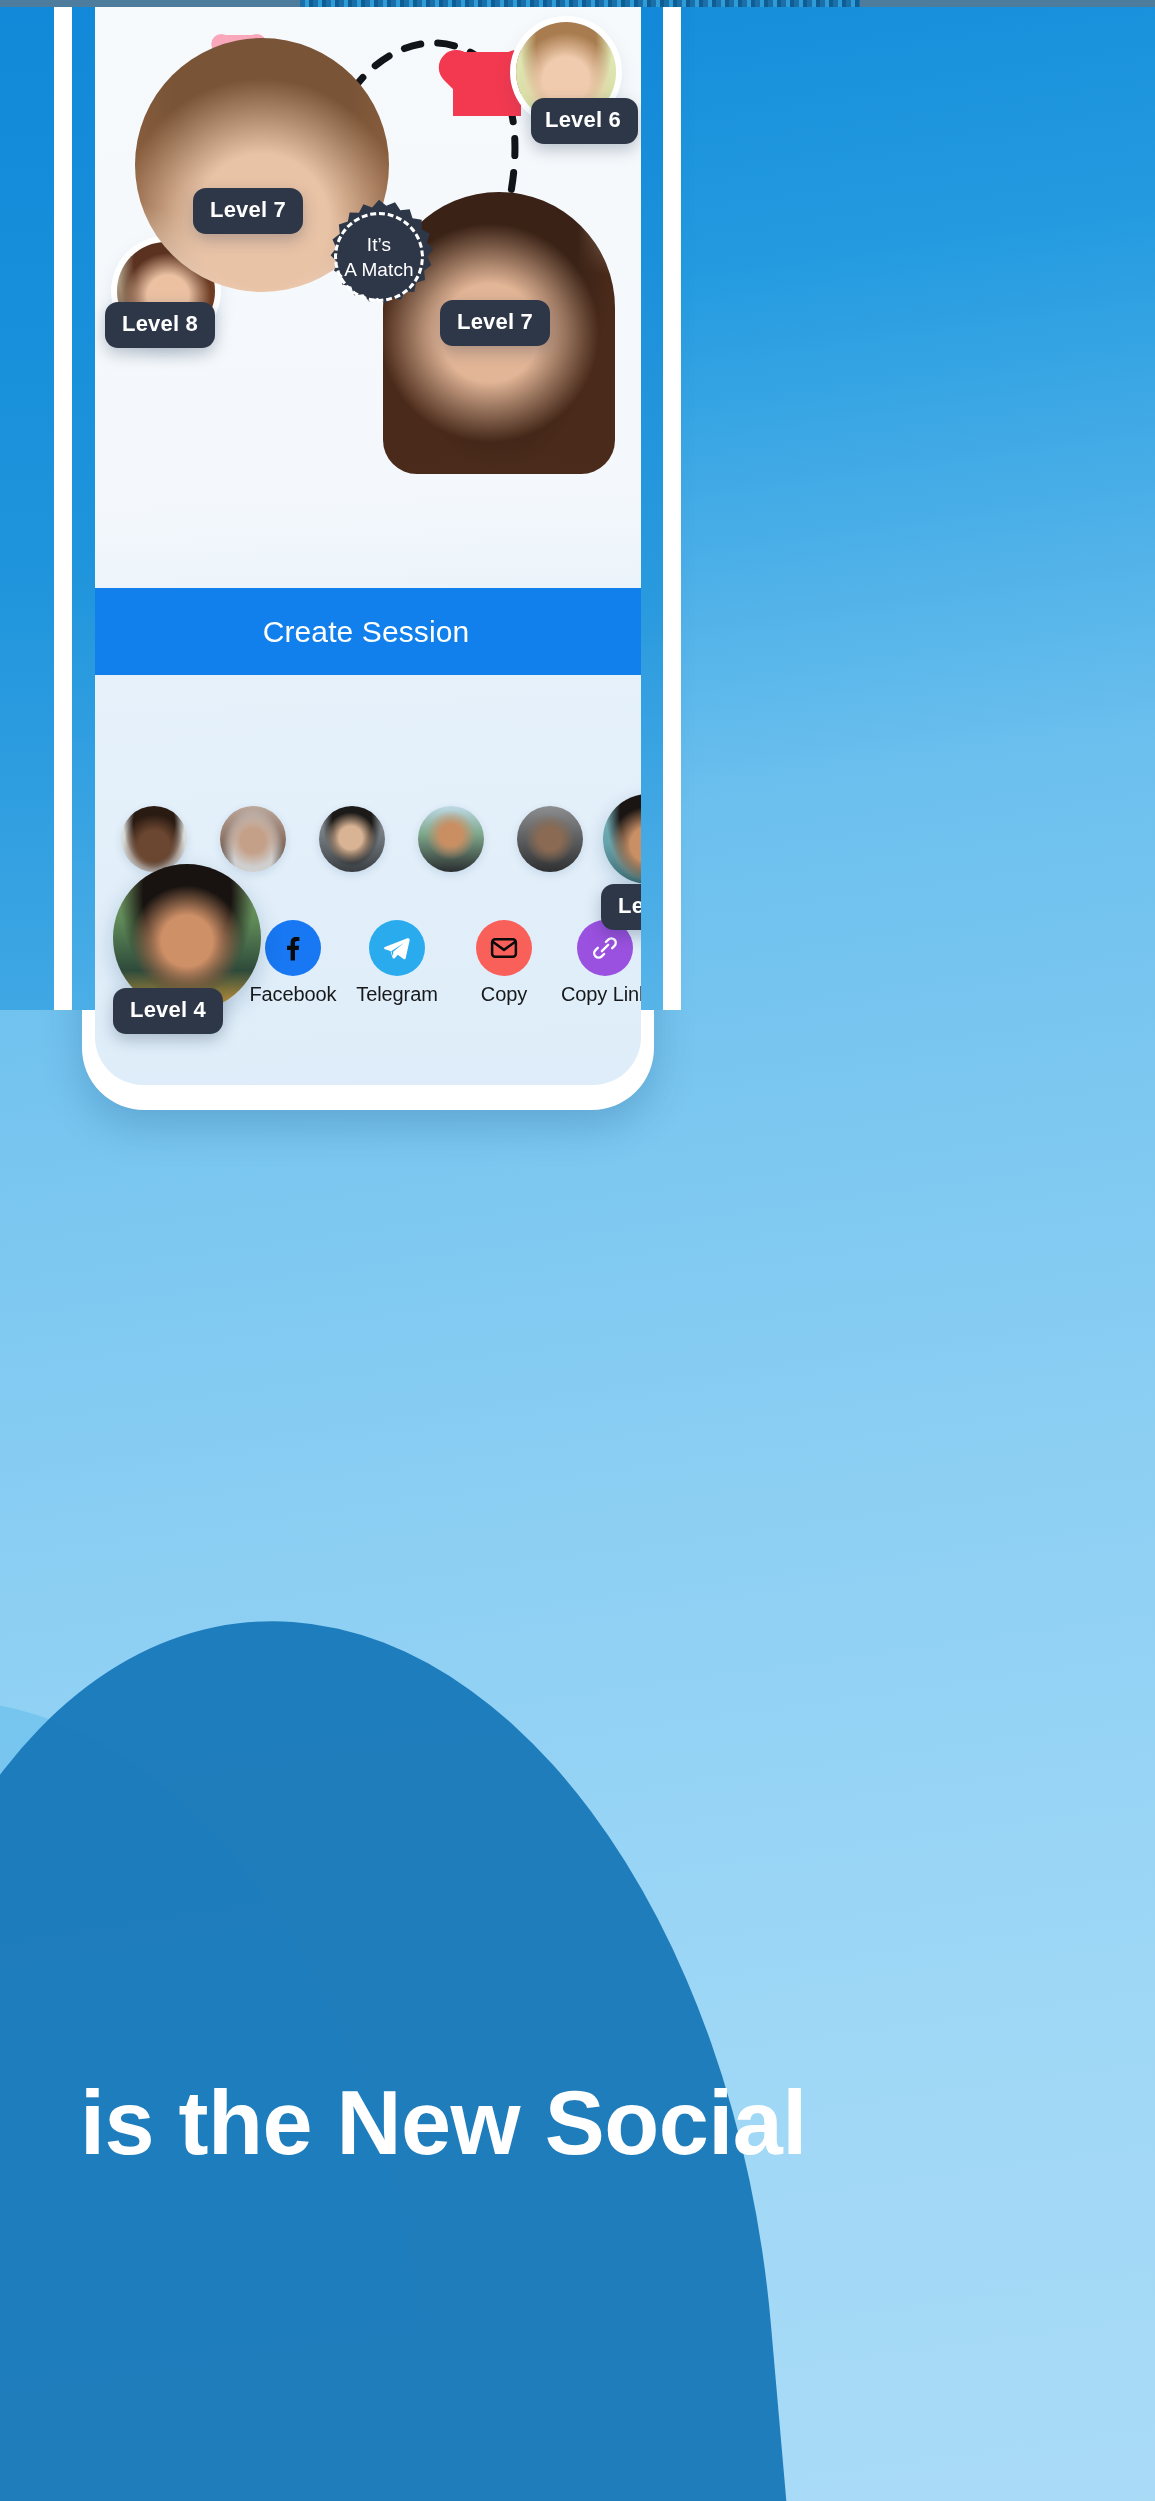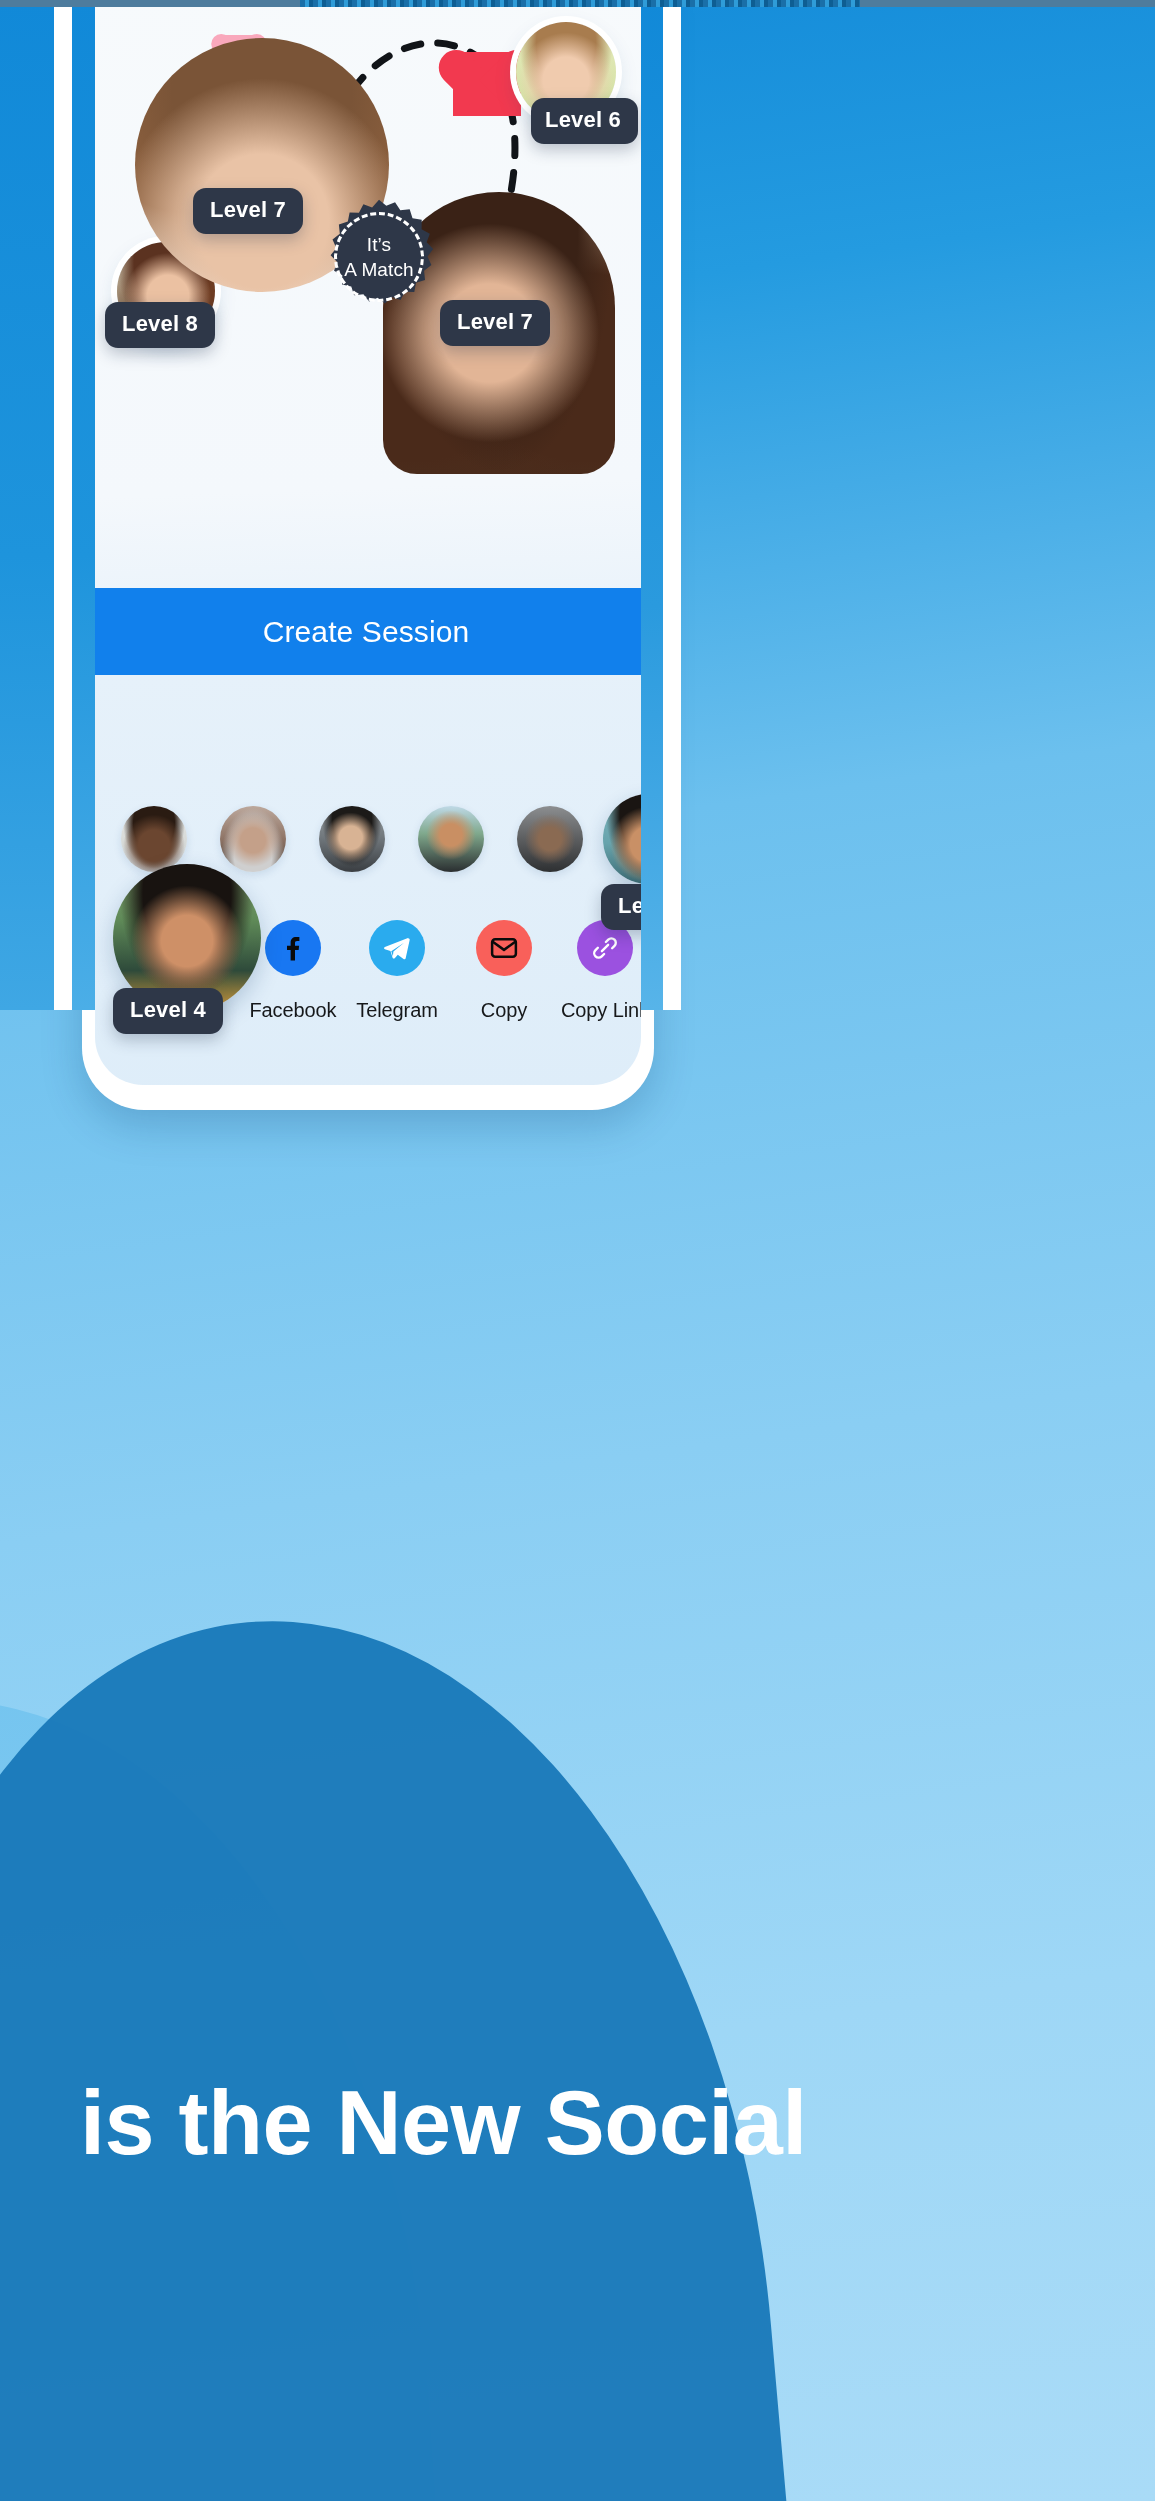--- a/index.html
+++ b/index.html
@@ -245,21 +245,21 @@
       radial-gradient(ellipse at 50% 20%, #181310 0 42%, rgba(24,19,16,0) 64%),
       linear-gradient(180deg,#7E9E6C 0%,#5F8A58 38%,#2E4A3A 72%,#E0A23C 100%);
     box-shadow: 0 8px 22px rgba(15,60,110,.22);
     z-index: 8;
   }
 
   
   .share-row { position: absolute; left: 0; top: 940px; width: 546px; height: 130px; }
   .share-item {
     position: absolute; top: 0; width: 110px;
-    display: flex; flex-direction: column; align-items: center; gap: 23px;
+    display: flex; flex-direction: column; align-items: center; gap: 7px;
     cursor: pointer;
   }
   .share-circle {
     width: 56px; height: 56px; border-radius: 50%;
     display: flex; align-items: center; justify-content: center;
   }
   .share-label { font-size: 20px; color: #16181A; letter-spacing: -.1px; }
 
   .s0 { left: 16px; }
   .s1 { left: 143px; }

